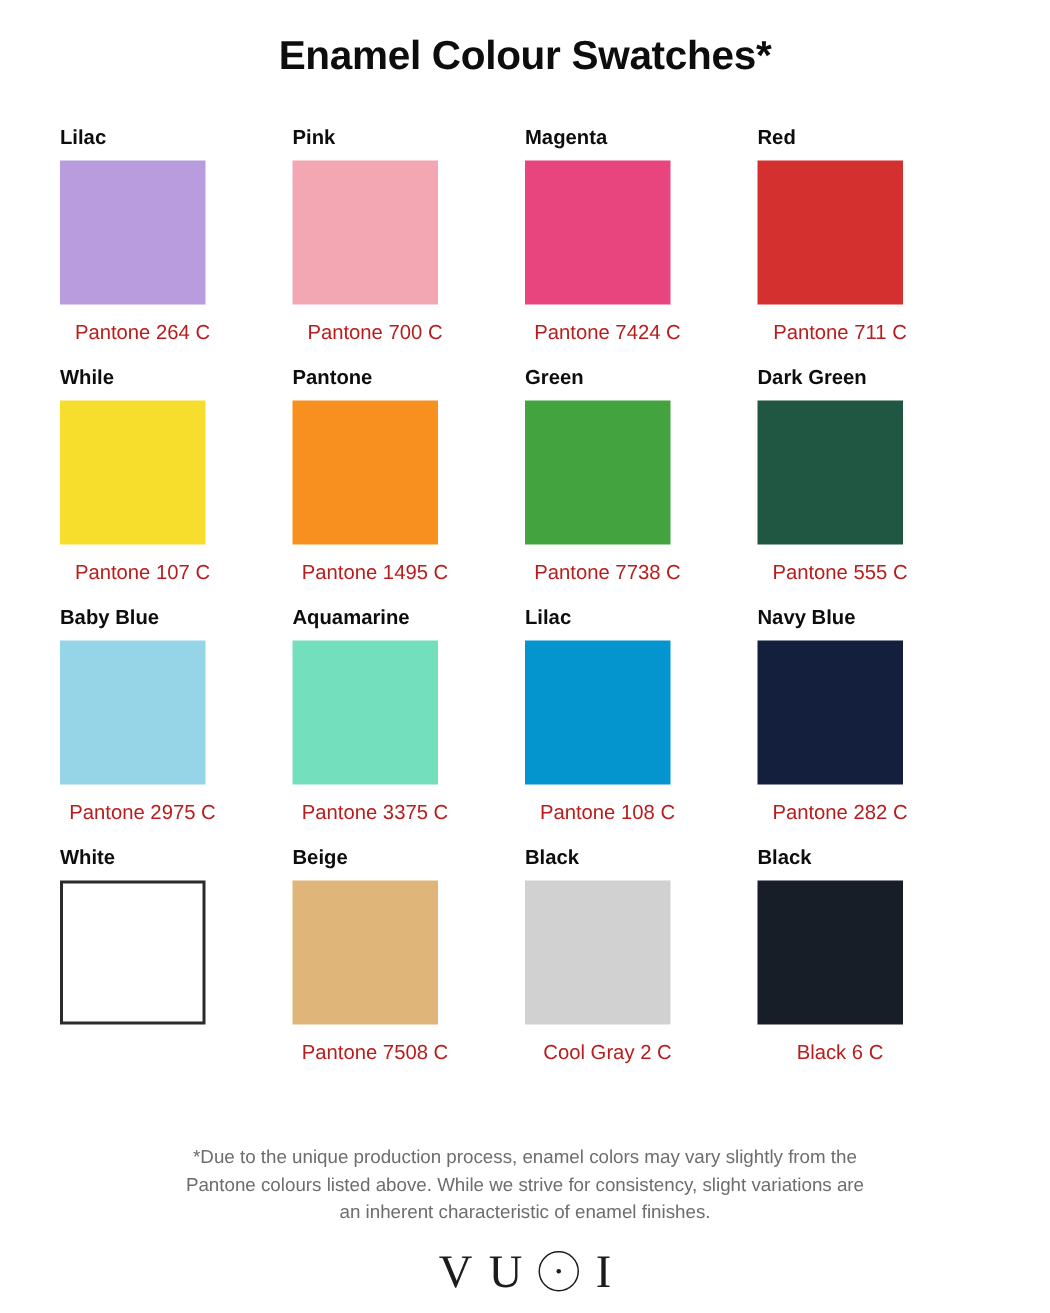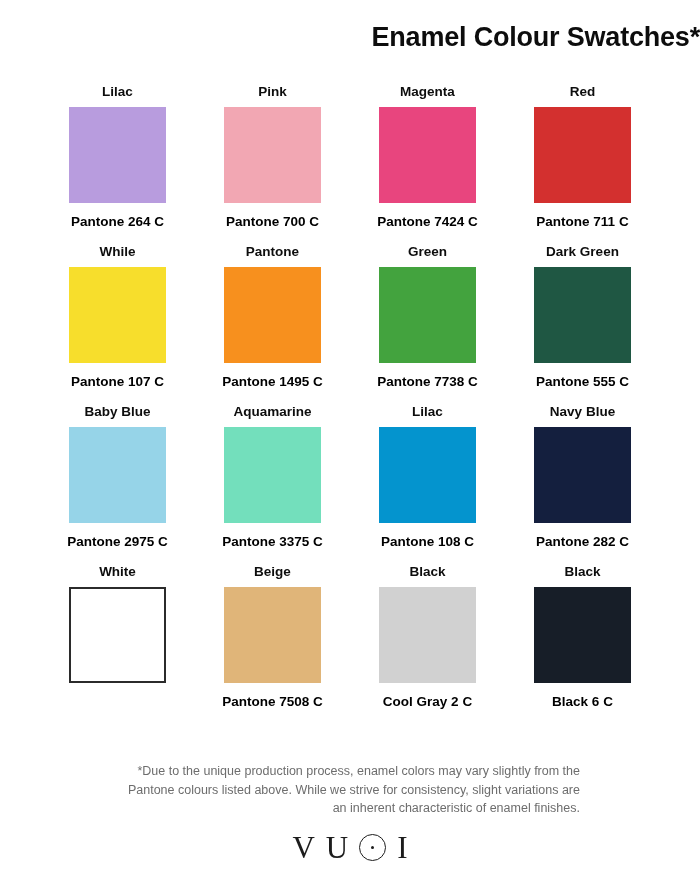--- a/index.html
+++ b/index.html
@@ -21,42 +21,42 @@
     position: relative;
     width: 700px;
     height: 875px;
     box-sizing: border-box;
   }
 
   
   .page-title {
     margin: 0;
     padding-top: 22px;
-    text-align: right;
+    text-align: center;
     font-size: 27px;
     font-weight: bold;
     letter-spacing: -0.2px;
     color: #0d0d0d;
   }
 
   
   .swatch-grid {
     margin: 0 auto;
     padding-top: 30px;
     width: 620px;
     display: grid;
     grid-template-columns: repeat(4, 1fr);
     row-gap: 12px;
     column-gap: 0px;
   }
 
   .swatch-cell {
     display: flex;
     flex-direction: column;
-    align-items: center;
+    align-items: flex-start;
     width: 100%;
   }
 
   .swatch-name {
     font-size: 13.5px;
     font-weight: bold;
     color: #0d0d0d;
     text-align: center;
     line-height: 17px;
     margin-bottom: 7px;
@@ -69,42 +69,41 @@
     box-sizing: border-box;
     margin-bottom: 9px;
   }
 
   .swatch-chip.bordered {
     border: 2px solid #2b2b2b;
   }
 
   .swatch-code {
     font-size: 13.5px;
-    font-weight: bold;
-    color: #000000;
+    font-weight: normal;
+    color: #b91c1c;
     text-align: center;
     line-height: 19px;
     width: 110px;
   }
 
   
   .footnote {
     position: absolute;
     left: 0;
     right: 0;
     top: 762px;
     text-align: center;
     font-size: 12.5px;
     line-height: 18.5px;
     color: #6d6d6d;
     padding: 0 120px;
   }
   .footnote p {
     margin: 0;
-    text-align: right;
   }
 
   
   .logo {
     position: absolute;
     left: 0;
     right: 0;
     top: 832px;
     display: flex;
     align-items: center;

